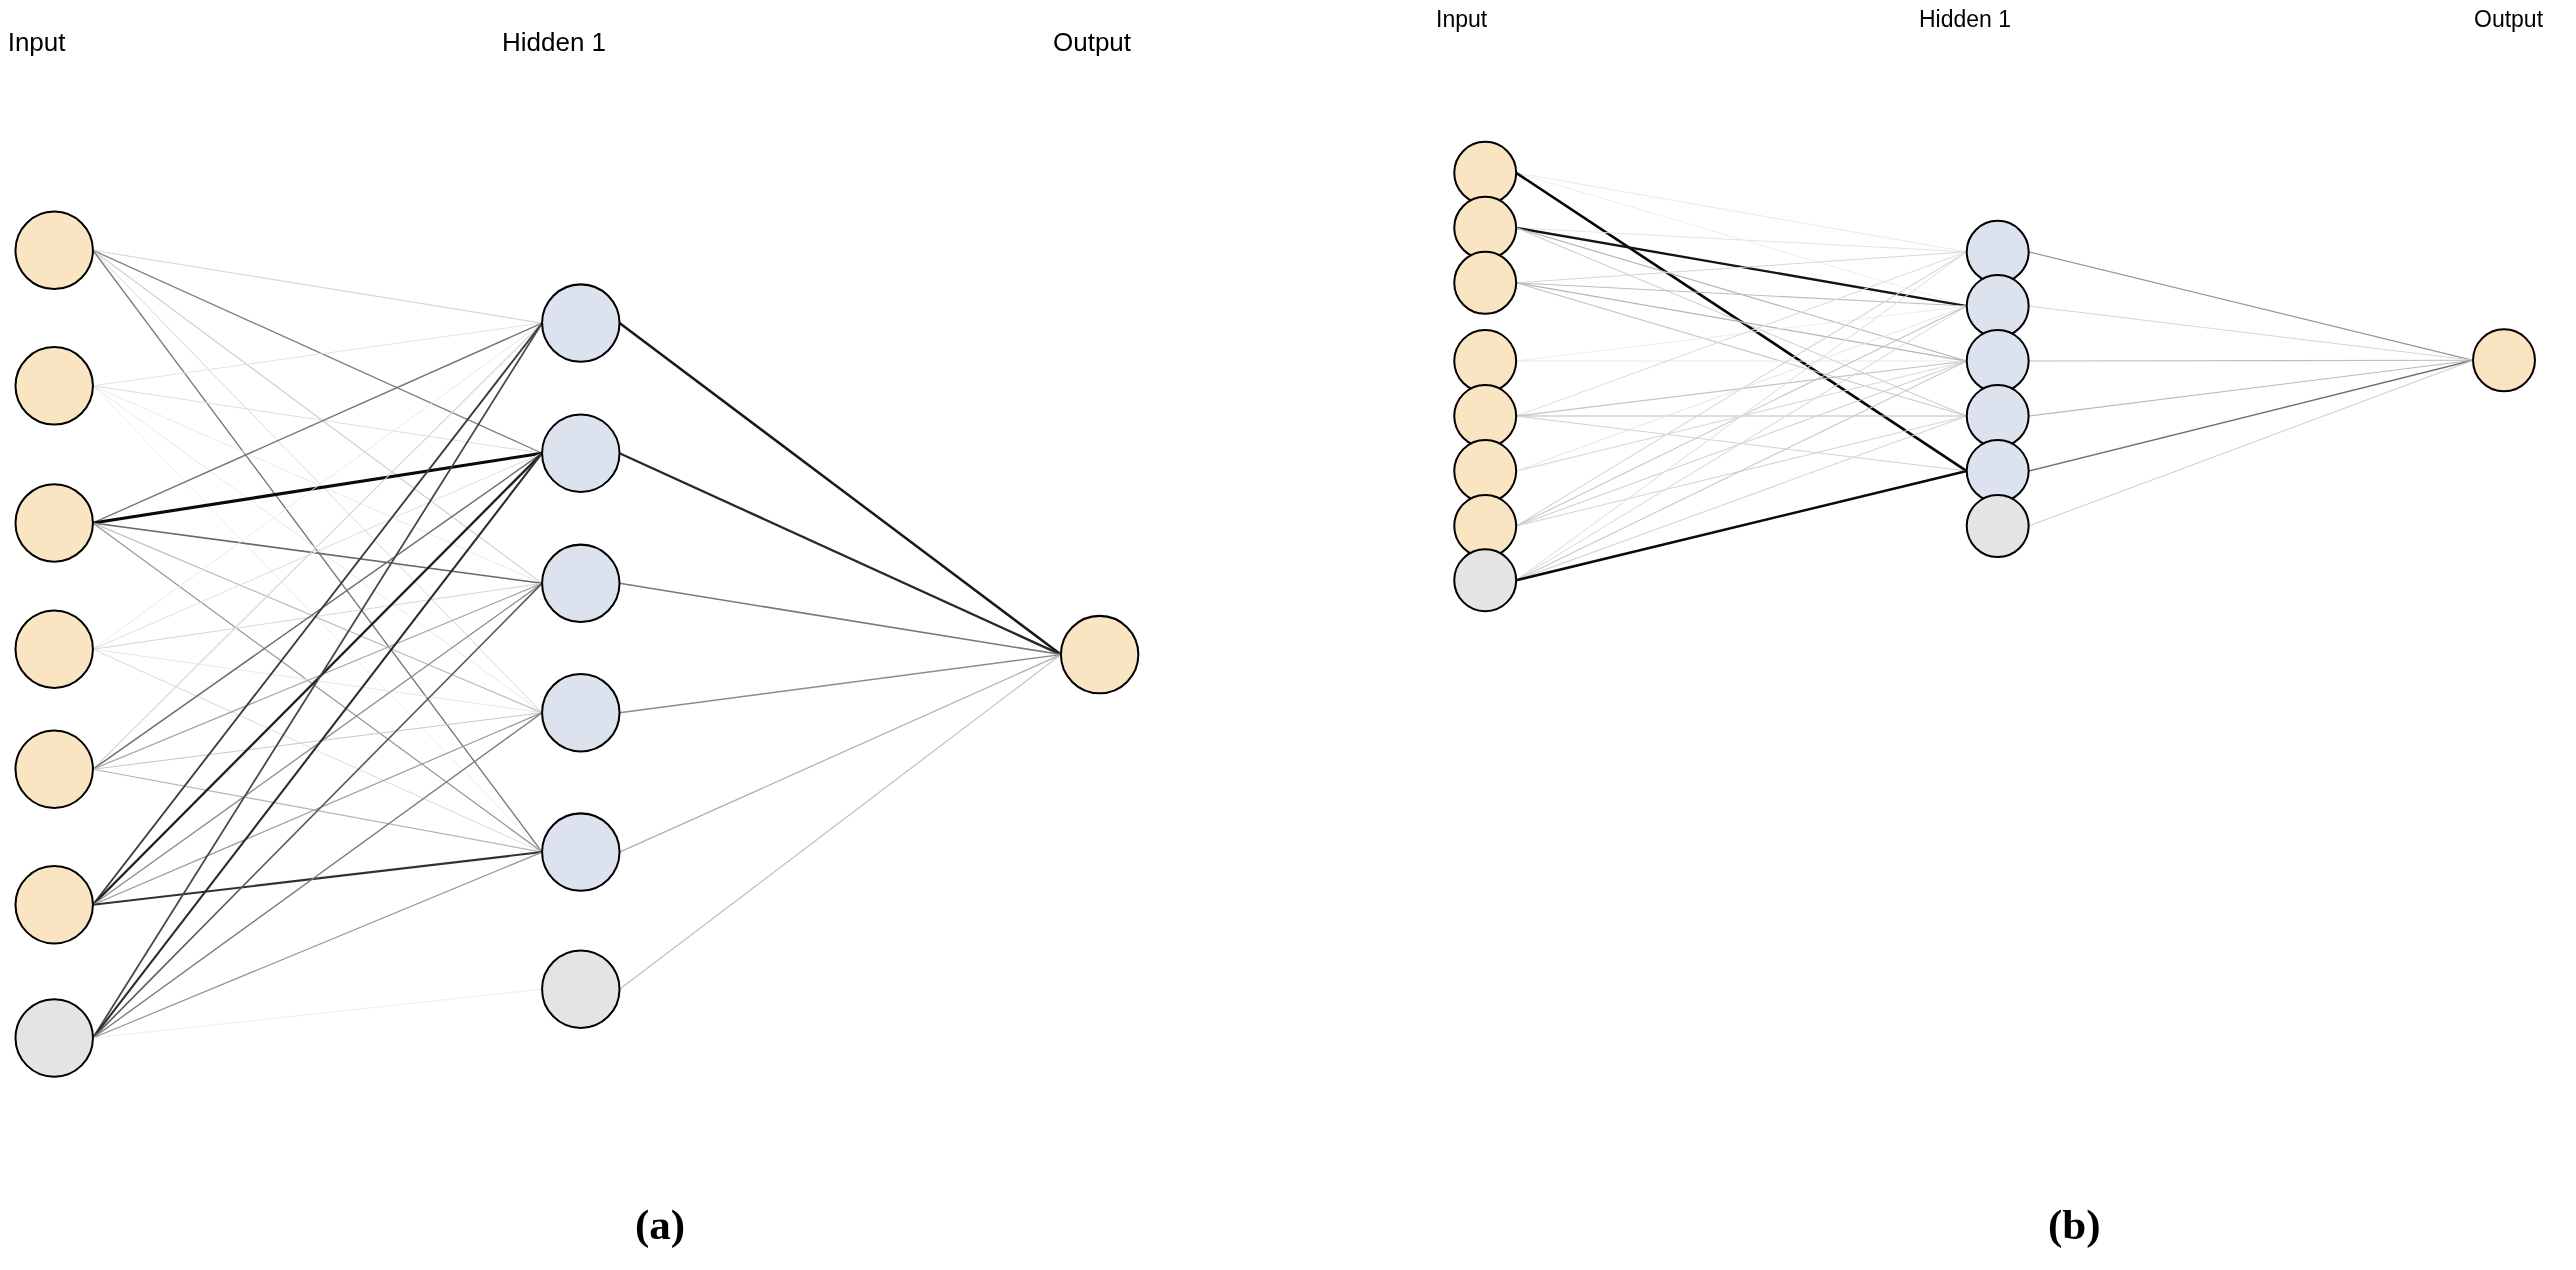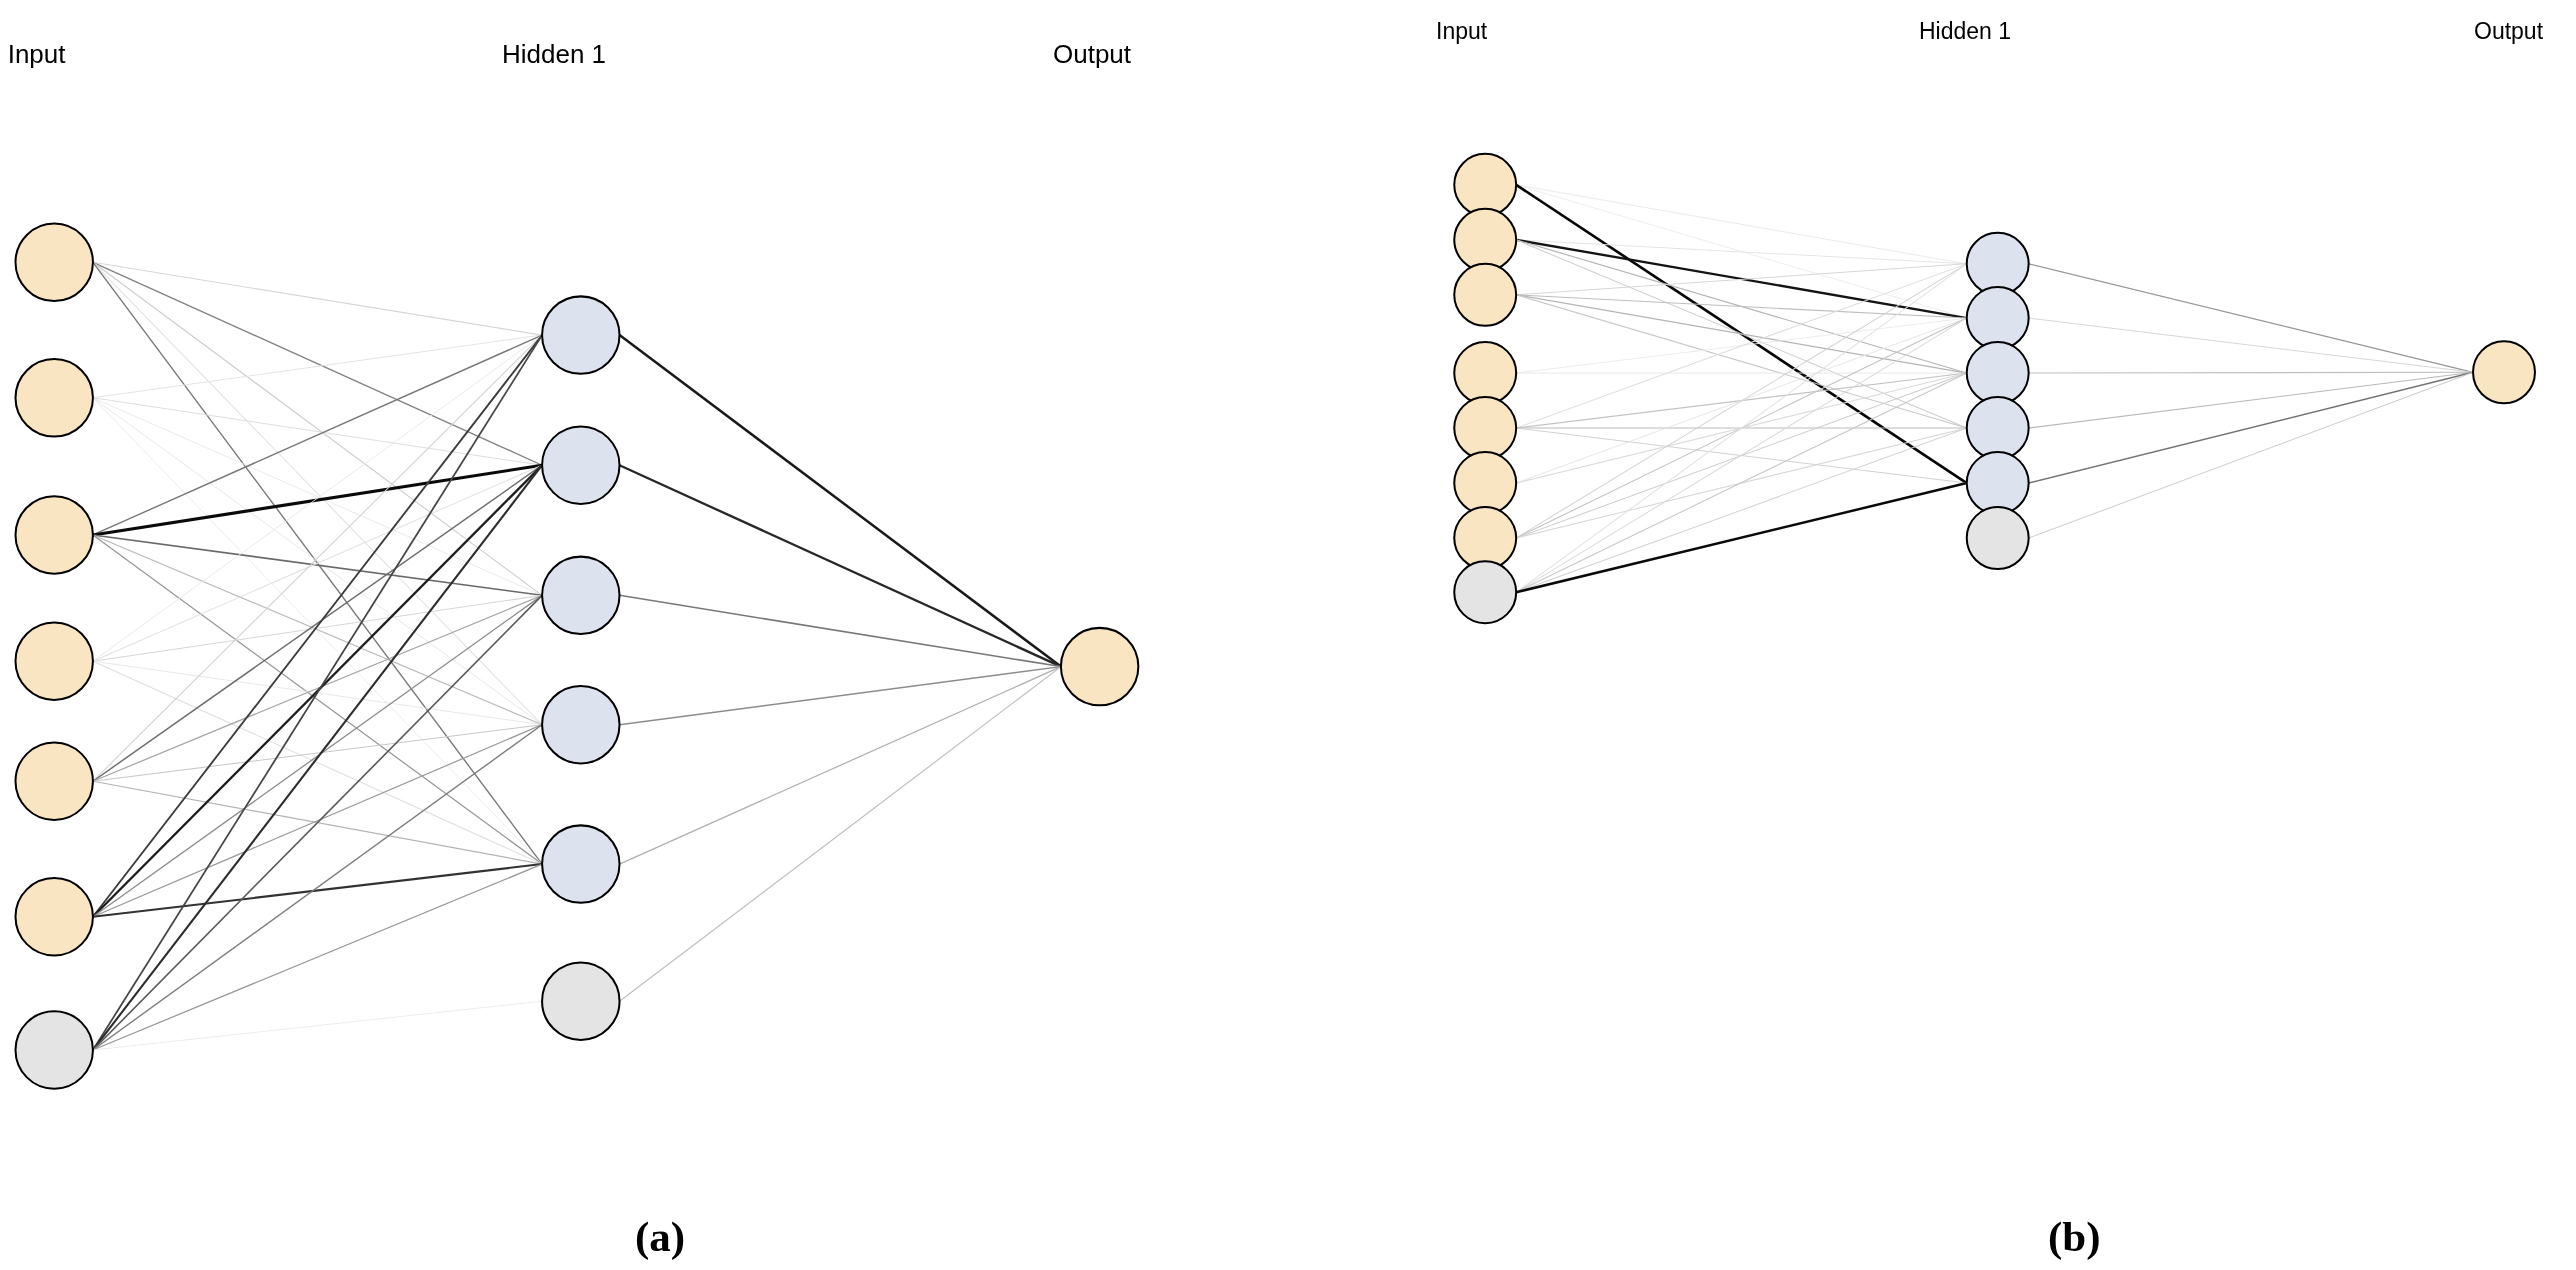--- a/index.html
+++ b/index.html
@@ -9,21 +9,21 @@
   }
   body {
     width: 2576px;
     height: 1271px;
     font-family: "Liberation Sans", sans-serif;
     overflow: hidden;
     position: relative;
   }
   #figure {
     position: absolute;
-    left: 0; top: 16px;
+    left: 0; top: 4px;
     width: 2576px;
     height: 1014px;
   }
   .panel {
     position: absolute;
     top: 0;
     height: 1271px;
   }
   #panel-a { left: 0px;    width: 1270px; }
   #panel-b { left: 1270px; width: 1306px; }

